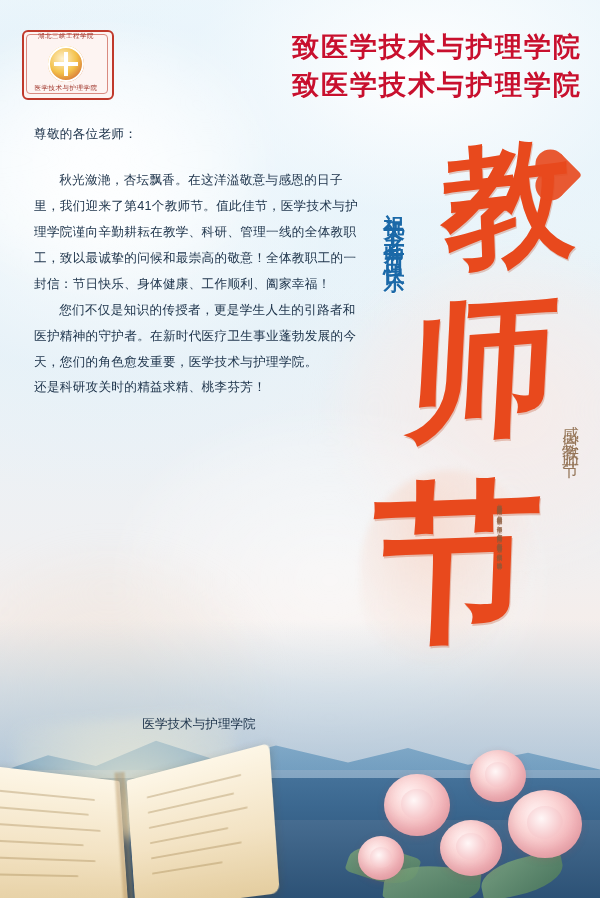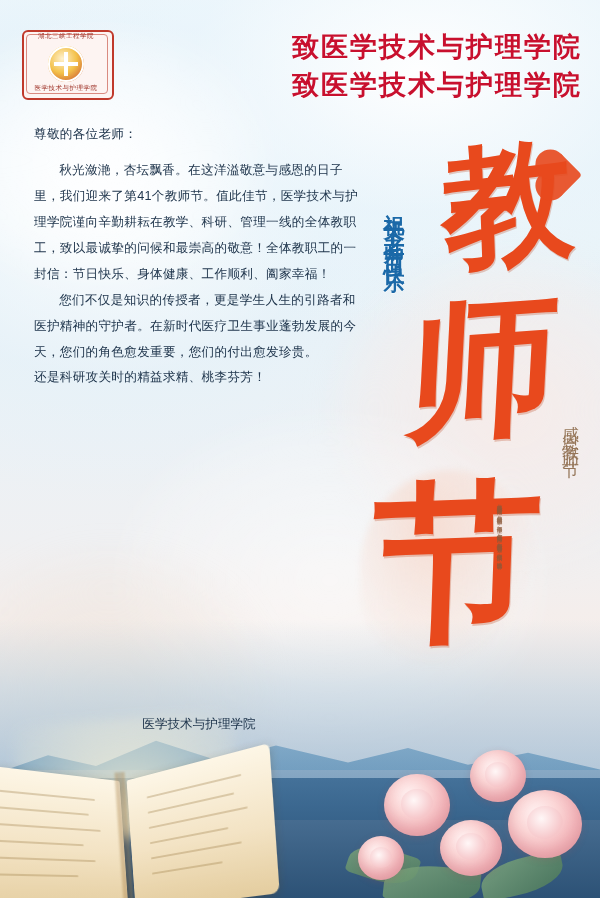--- a/index.html
+++ b/index.html
@@ -145,21 +145,21 @@
 
   
   .letter {
     position:absolute; left:34px; top:122px; width:330px;
     color:#20364d;
     font-size:12.6px;
     line-height:2.06;
     letter-spacing:0.3px;
     font-family: "Liberation Sans", sans-serif;
   }
-  .letter .salutation { margin:0 0 10px 0; }
+  .letter .salutation { margin:0 0 20px 0; }
   .letter p { margin:0; text-indent:2em; }
   .letter p.noindent { text-indent:0; }
   .sign {
     position:absolute; left:34px; top:712px; width:330px;
     text-align:center; color:#20364d; font-size:12.6px; line-height:2.0;
   }
 
   
   .callig {
     position:absolute; right:14px; top:120px; width:200px; height:560px;
@@ -289,21 +289,21 @@
   </div>
 
   <div class="title">
     <div>致医学技术与护理学院</div>
     <div>致医学技术与护理学院</div>
   </div>
 
   <div class="letter">
     <p class="salutation noindent">尊敬的各位老师：</p>
     <p>秋光潋滟，杏坛飘香。在这洋溢敬意与感恩的日子里，我们迎来了第41个教师节。值此佳节，医学技术与护理学院谨向辛勤耕耘在教学、科研、管理一线的全体教职工，致以最诚挚的问候和最崇高的敬意！全体教职工的一封信：节日快乐、身体健康、工作顺利、阖家幸福！</p>
-    <p>您们不仅是知识的传授者，更是学生人生的引路者和医护精神的守护者。在新时代医疗卫生事业蓬勃发展的今天，您们的角色愈发重要，您们的付出愈发珍贵。</p>
+    <p>您们不仅是知识的传授者，更是学生人生的引路者和医护精神的守护者。在新时代医疗卫生事业蓬勃发展的今天，您们的角色愈发重要，医学技术与护理学院。</p>
     <p class="noindent">还是科研攻关时的精益求精、桃李芬芳！</p>
   </div>
 
   <div class="sign">
     <div>医学技术与护理学院</div>
   </div>
 
   <div class="hand"></div>
 
   <div class="callig">

